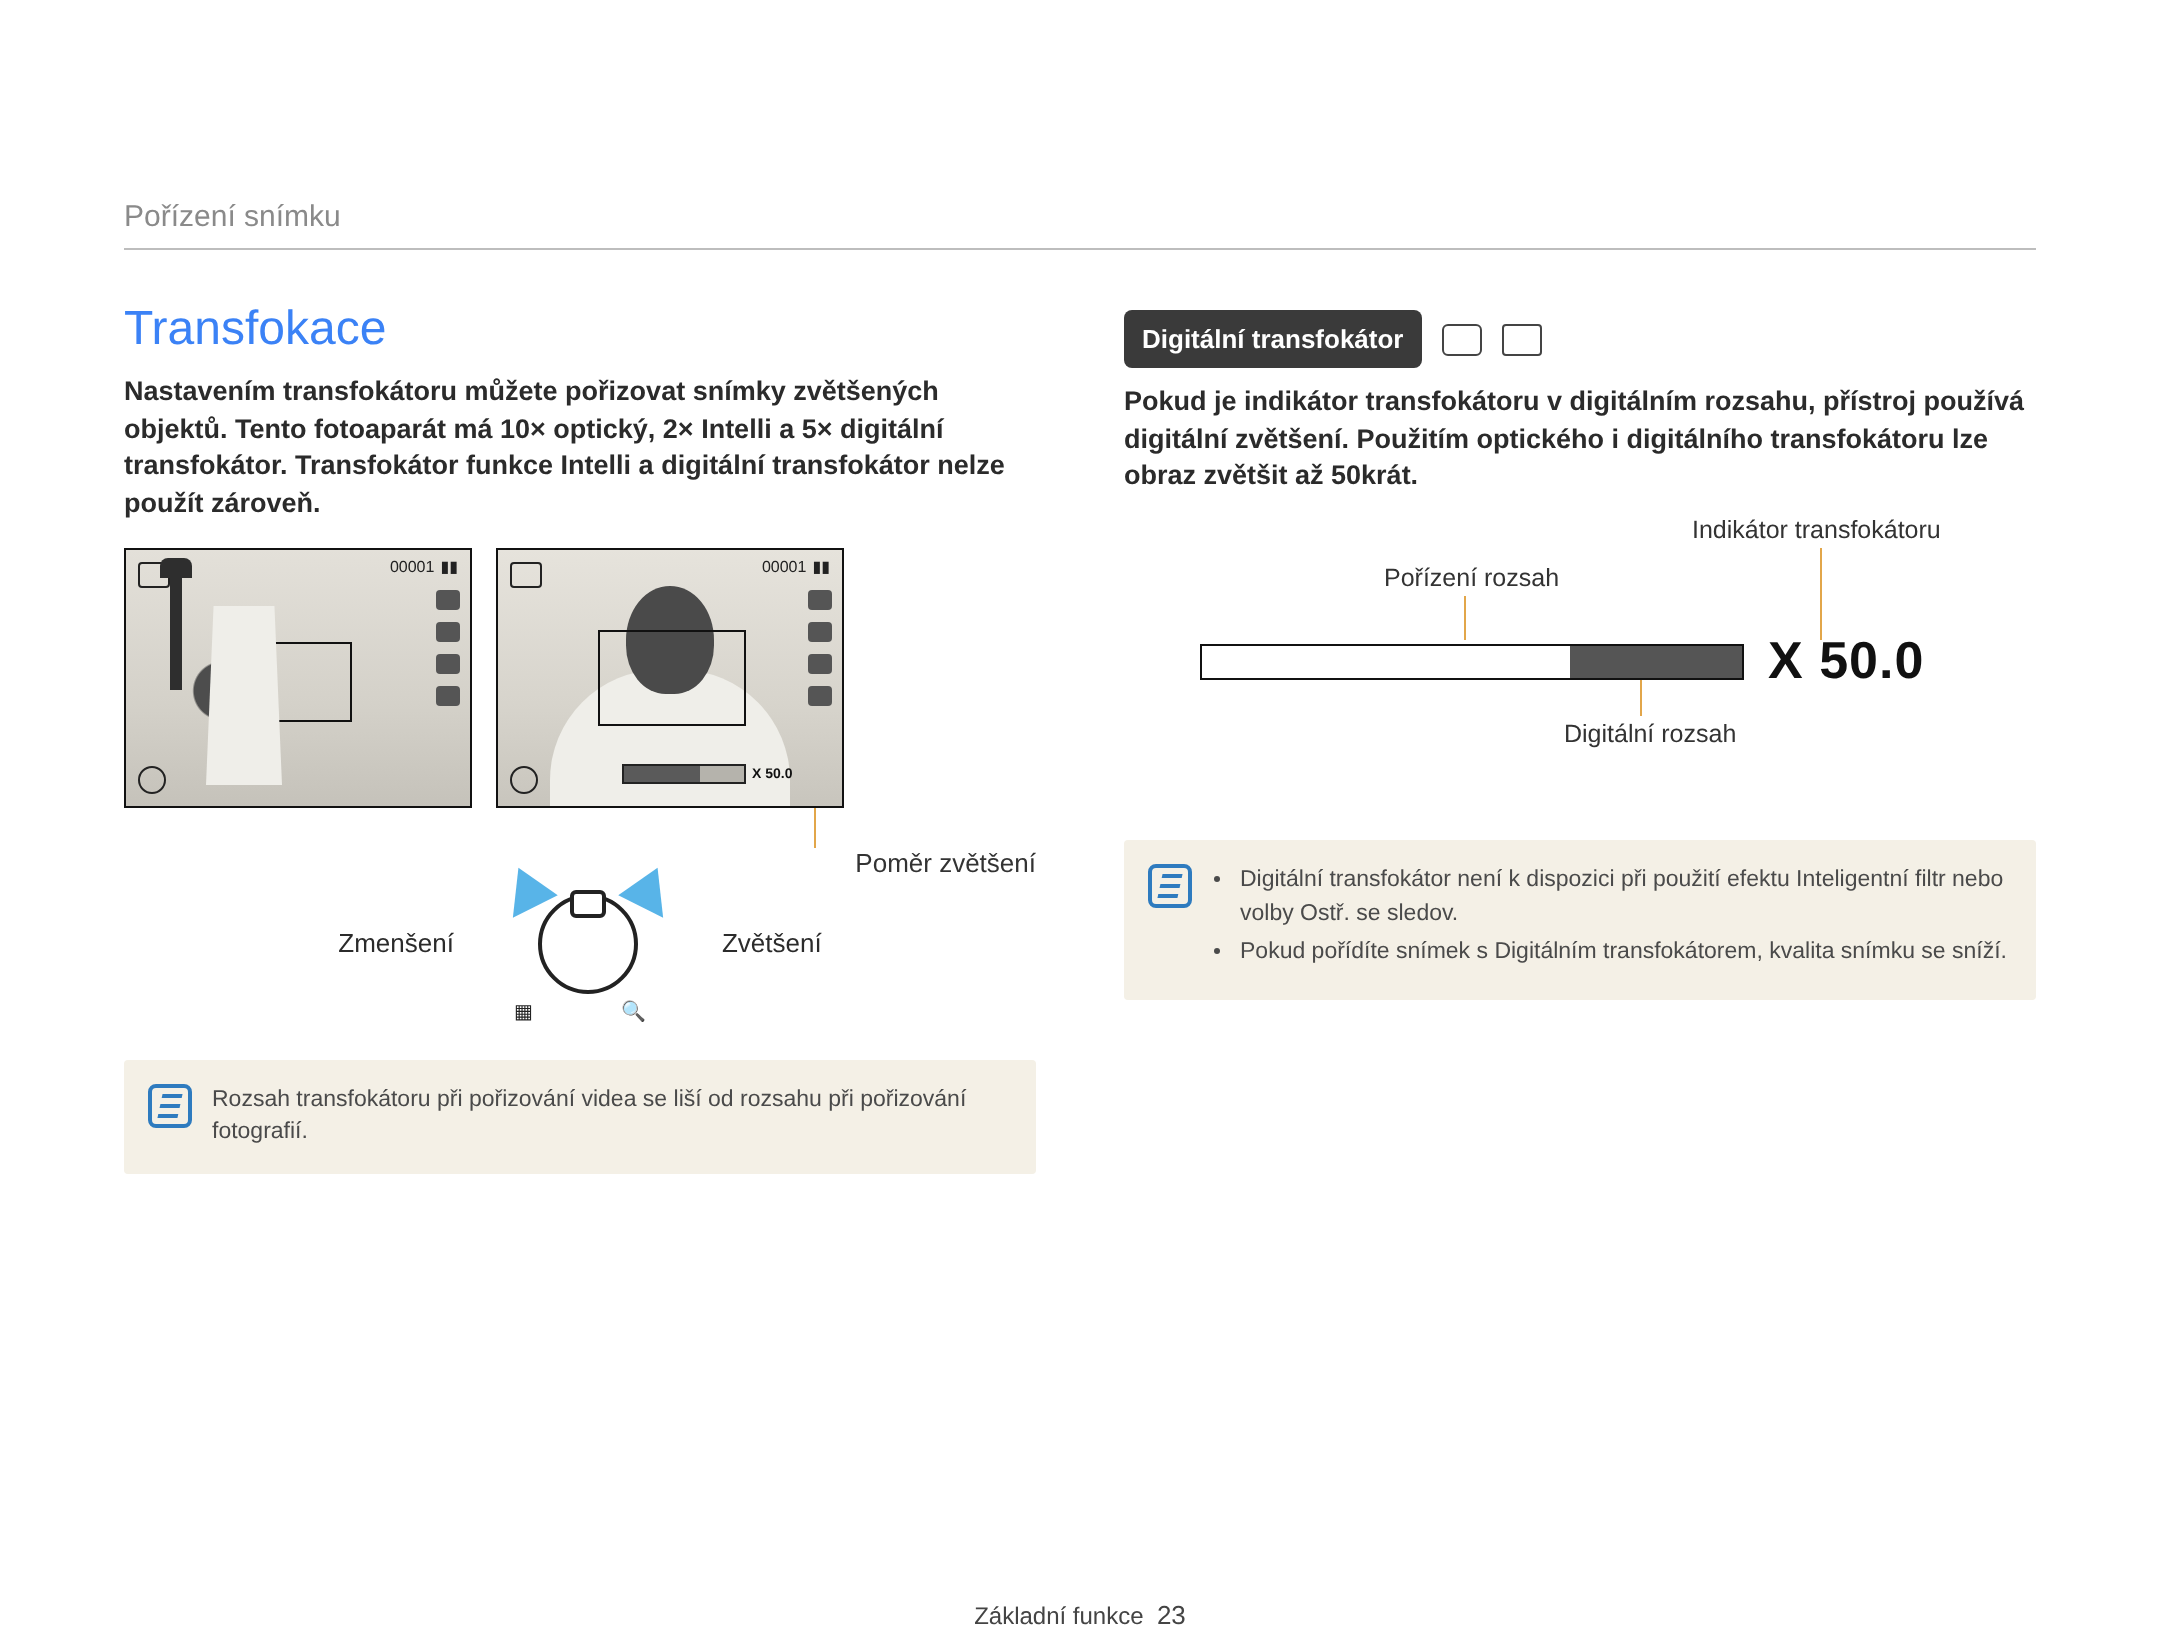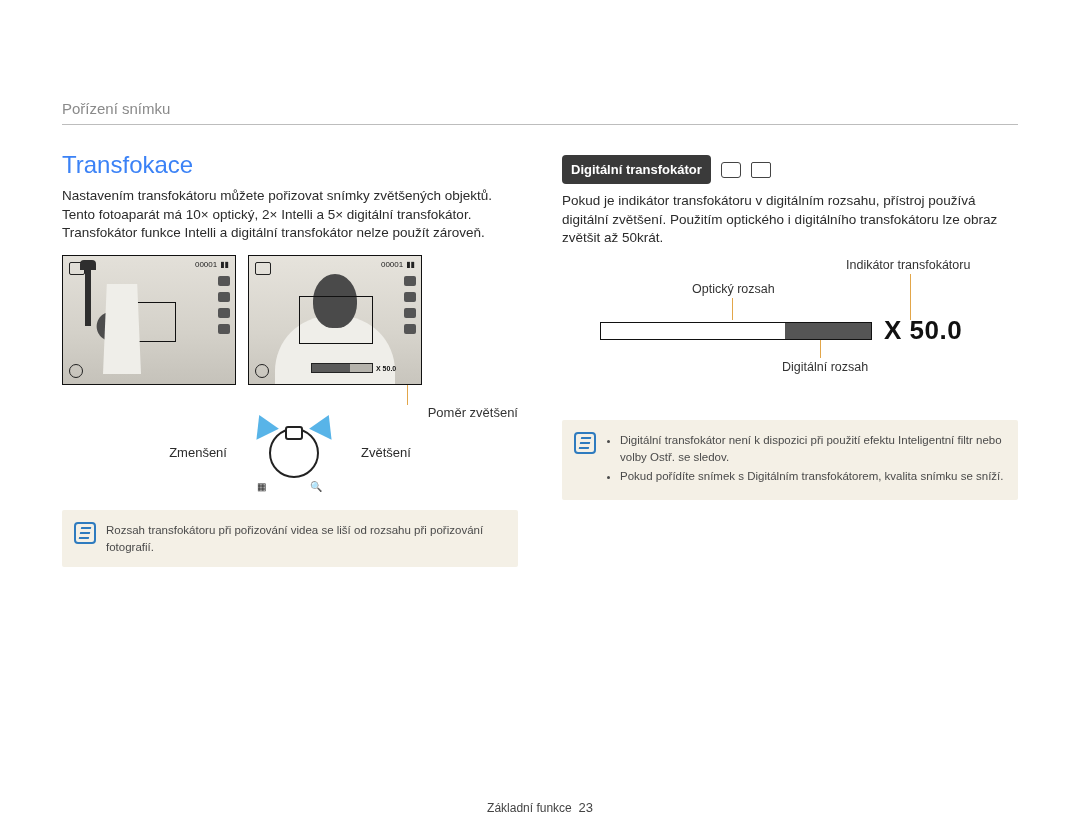--- a/index.html
+++ b/index.html
@@ -36,20 +36,21 @@
   h1.title {
     margin: 0 0 8px 0;
     font-size: 24px;
     font-weight: 400;
     color: #3b82f6;
   }
   p.body {
     margin: 0 0 12px 0;
     font-size: 13.5px;
     line-height: 1.38;
+    font-weight: bold;
   }
   .badge-row {
     display: flex;
     align-items: center;
     gap: 10px;
     margin: 4px 0 8px 0;
   }
   .badge {
     background: #3a3a3a;
     color: #ffffff;
@@ -392,21 +393,21 @@
         <span class="badge">Digitální transfokátor</span>
         <span class="mode-icon"></span>
         <span class="mode-icon" style="border-radius:2px;"></span>
       </div>
       <p class="body">Pokud je indikátor transfokátoru v digitálním rozsahu, přístroj používá digitální zvětšení. Použitím optického i digitálního transfokátoru lze obraz zvětšit až 50krát.</p>
 
       <div class="scale-wrap">
         <span class="lbl" style="left:246px; top:-2px;">Indikátor transfokátoru</span>
         <div class="lead" style="left:310px; top:14px; width:1px; height:46px;"></div>
 
-        <span class="lbl" style="left:92px; top:22px;">Optický rozsah</span>
+        <span class="lbl" style="left:92px; top:22px;">Pořízení rozsah</span>
         <div class="lead" style="left:132px; top:38px; width:1px; height:22px;"></div>
 
         <div class="track2">
           <div class="fill"></div>
         </div>
         <span class="xval">X 50.0</span>
 
         <div class="lead" style="left:220px; top:80px; width:1px; height:18px;"></div>
         <span class="lbl" style="left:182px; top:100px;">Digitální rozsah</span>
       </div>

